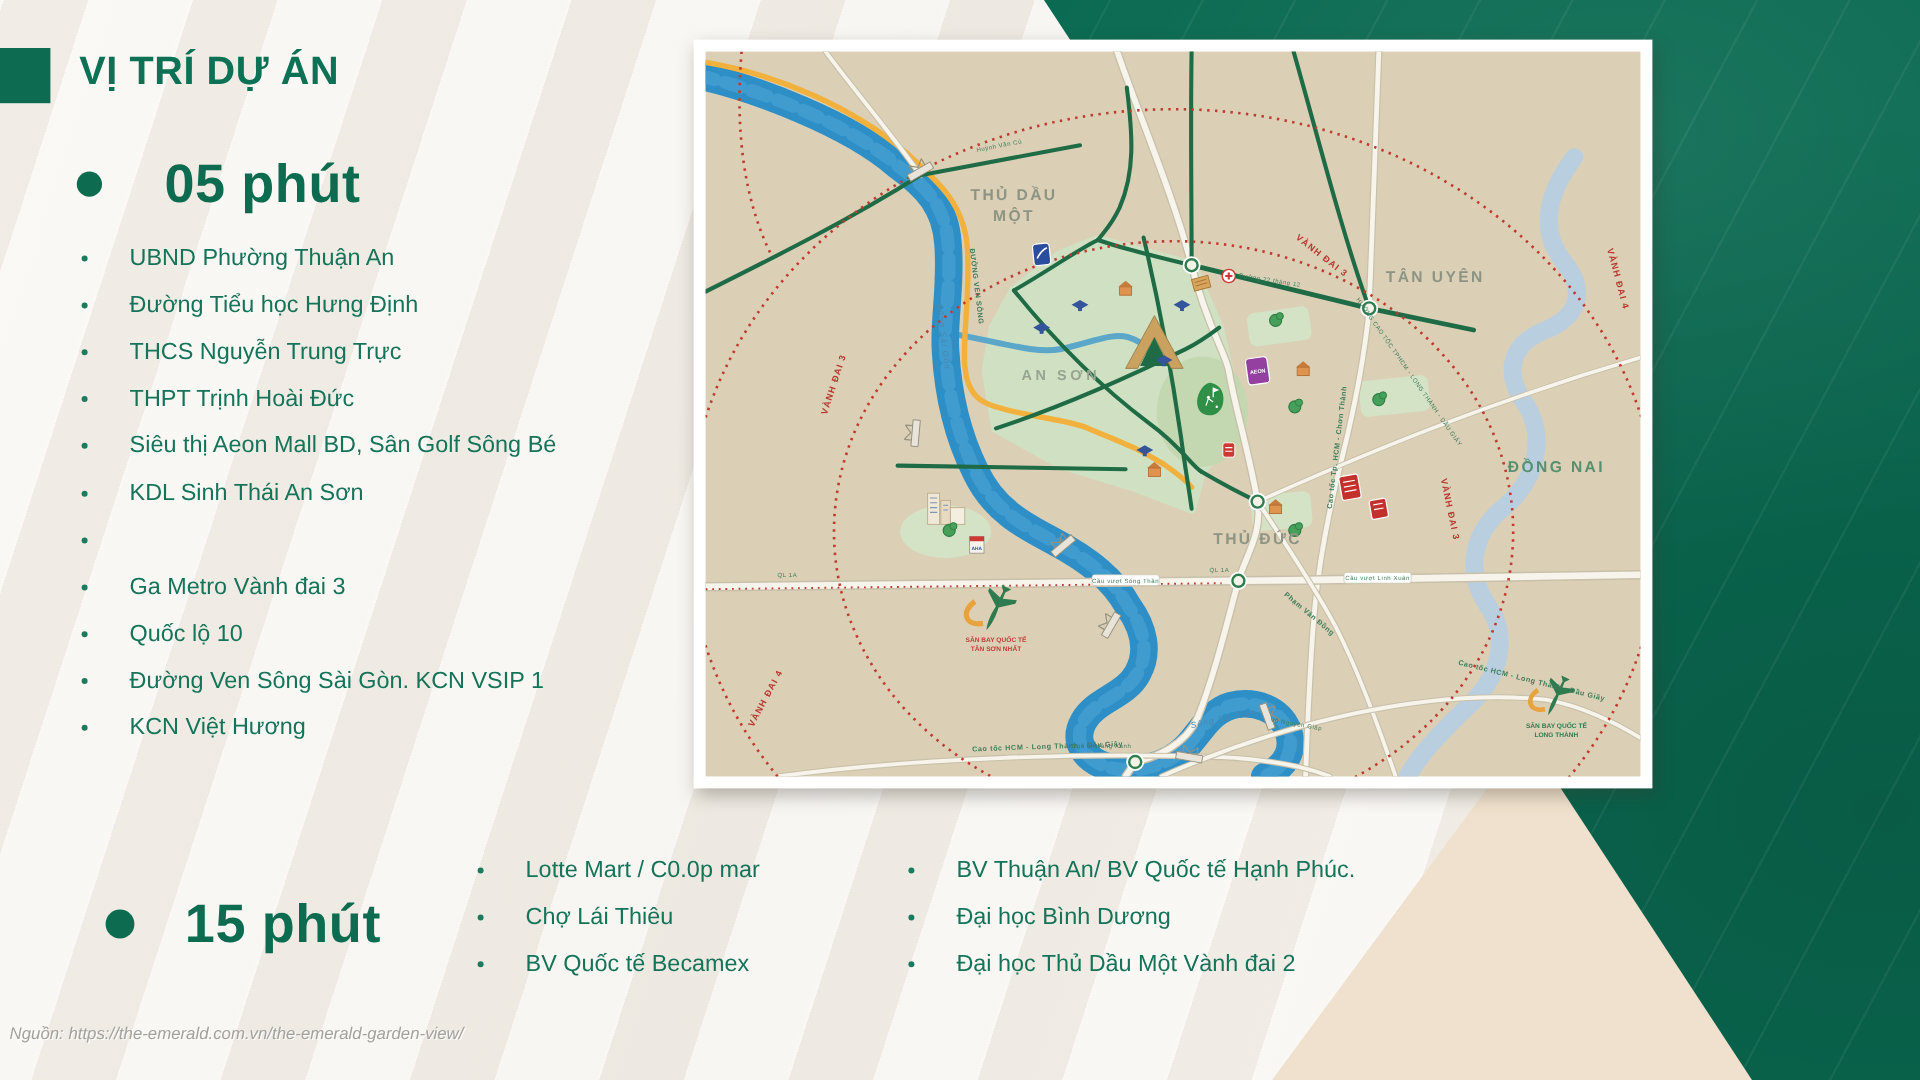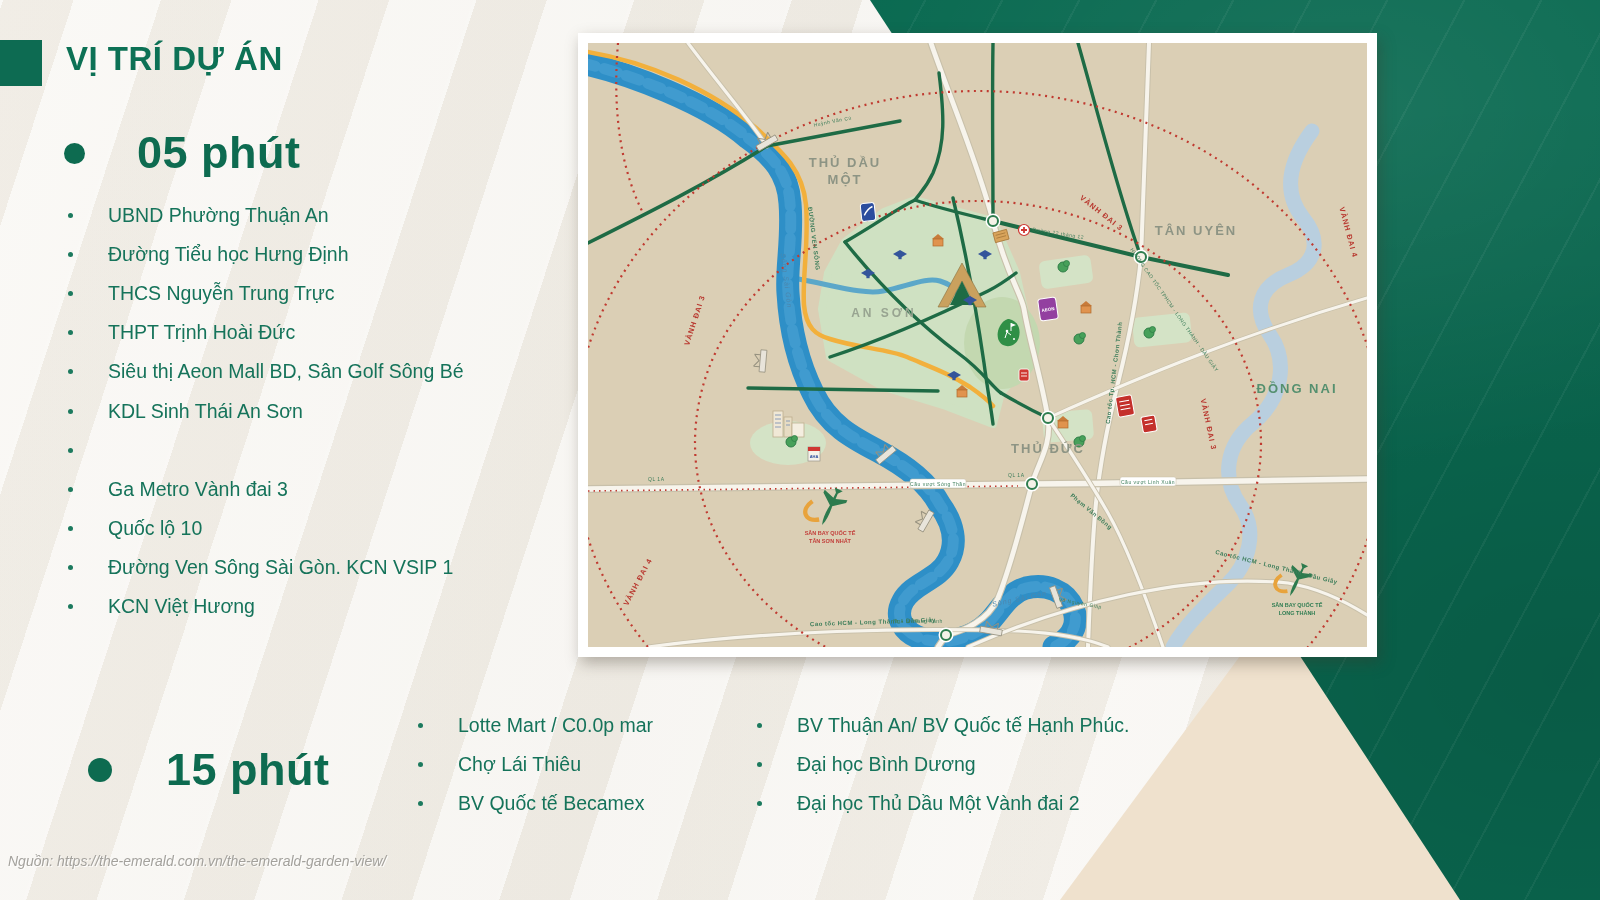--- a/index.html
+++ b/index.html
@@ -29,31 +29,31 @@
     background:
       repeating-linear-gradient(118deg, rgba(255,255,255,.05) 0 2px, transparent 2px 68px),
       radial-gradient(900px 600px at 85% 12%, rgba(255,255,255,.07), transparent 60%),
       radial-gradient(1300px 900px at 98% 75%, rgba(0,0,0,.14), transparent 65%);
   }
   .title-row{position:absolute;left:0;top:40px;z-index:3;display:flex;align-items:flex-start;}
   .title-square{width:42px;height:46px;background:#0d6b52;}
   .page-title{margin:0 0 0 24px;font-size:33px;font-weight:700;color:#0c7155;letter-spacing:.5px;}
 
   .heading-5{position:absolute;left:64px;top:127px;z-index:3;display:flex;align-items:center;gap:52px;}
-  .heading-15{position:absolute;left:88px;top:744px;z-index:3;display:flex;align-items:center;gap:54px;}
+  .heading-15{position:absolute;left:88px;top:744px;z-index:3;display:flex;align-items:center;gap:42px;}
   .h-dot{width:21px;height:21px;border-radius:50%;background:#0d6b50;flex:0 0 auto;}
   .h-dot.big{width:24px;height:24px;}
   .h-text{font-size:45px;font-weight:700;color:#0d6b50;letter-spacing:.5px;}
 
   ul.bullets{list-style:none;margin:0;padding:0;position:absolute;z-index:3;}
   ul.bullets li{display:flex;align-items:center;height:39.1px;}
   ul.bullets .b{width:5px;height:5px;border-radius:50%;background:#1c7a5e;margin-right:35px;flex:0 0 auto;}
   ul.bullets span.t{font-size:19.5px;color:#15735a;}
   #list-5min{left:68px;top:196px;width:500px;}
-  #list-15col1{left:418px;top:706px;width:330px;}
+  #list-15col1{left:398px;top:706px;width:330px;}
   #list-15col2{left:757px;top:706px;width:460px;}
 
   .source{
     position:absolute;left:8px;top:853px;z-index:4;
     font-size:14px;font-style:italic;color:#a3a19c;
     text-shadow:1px 1px 0 rgba(255,255,255,.85);
   }
 
   .map-frame{
     position:absolute;left:578px;top:33px;z-index:3;

